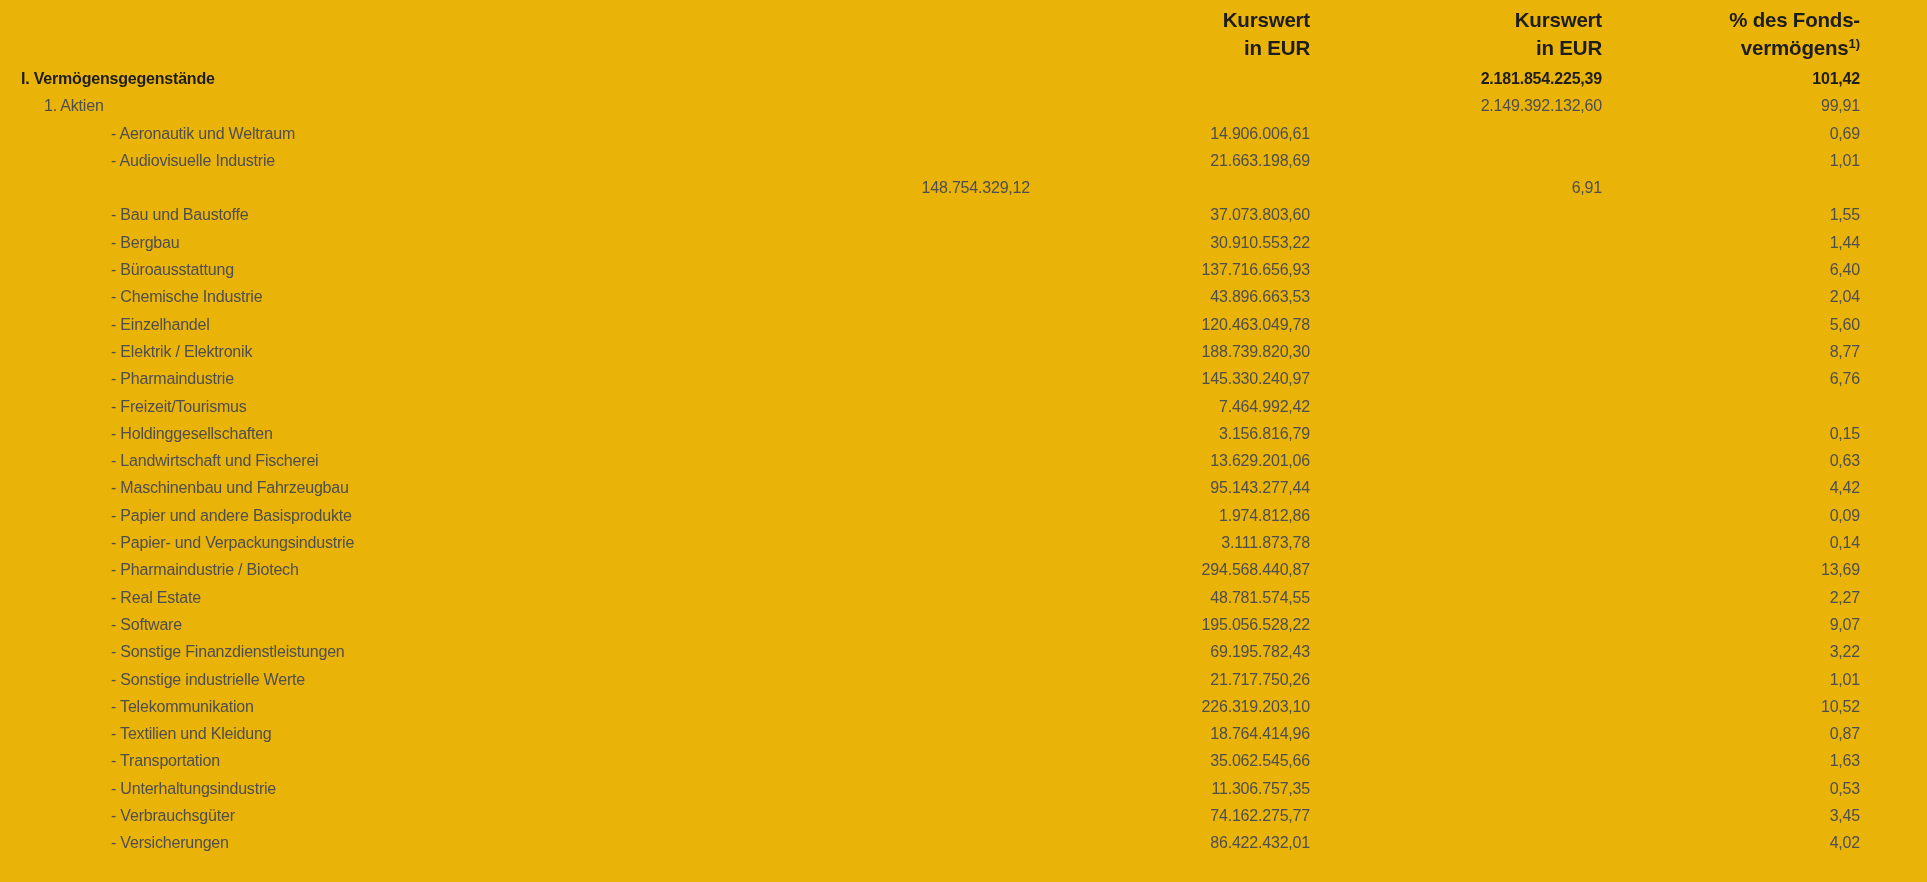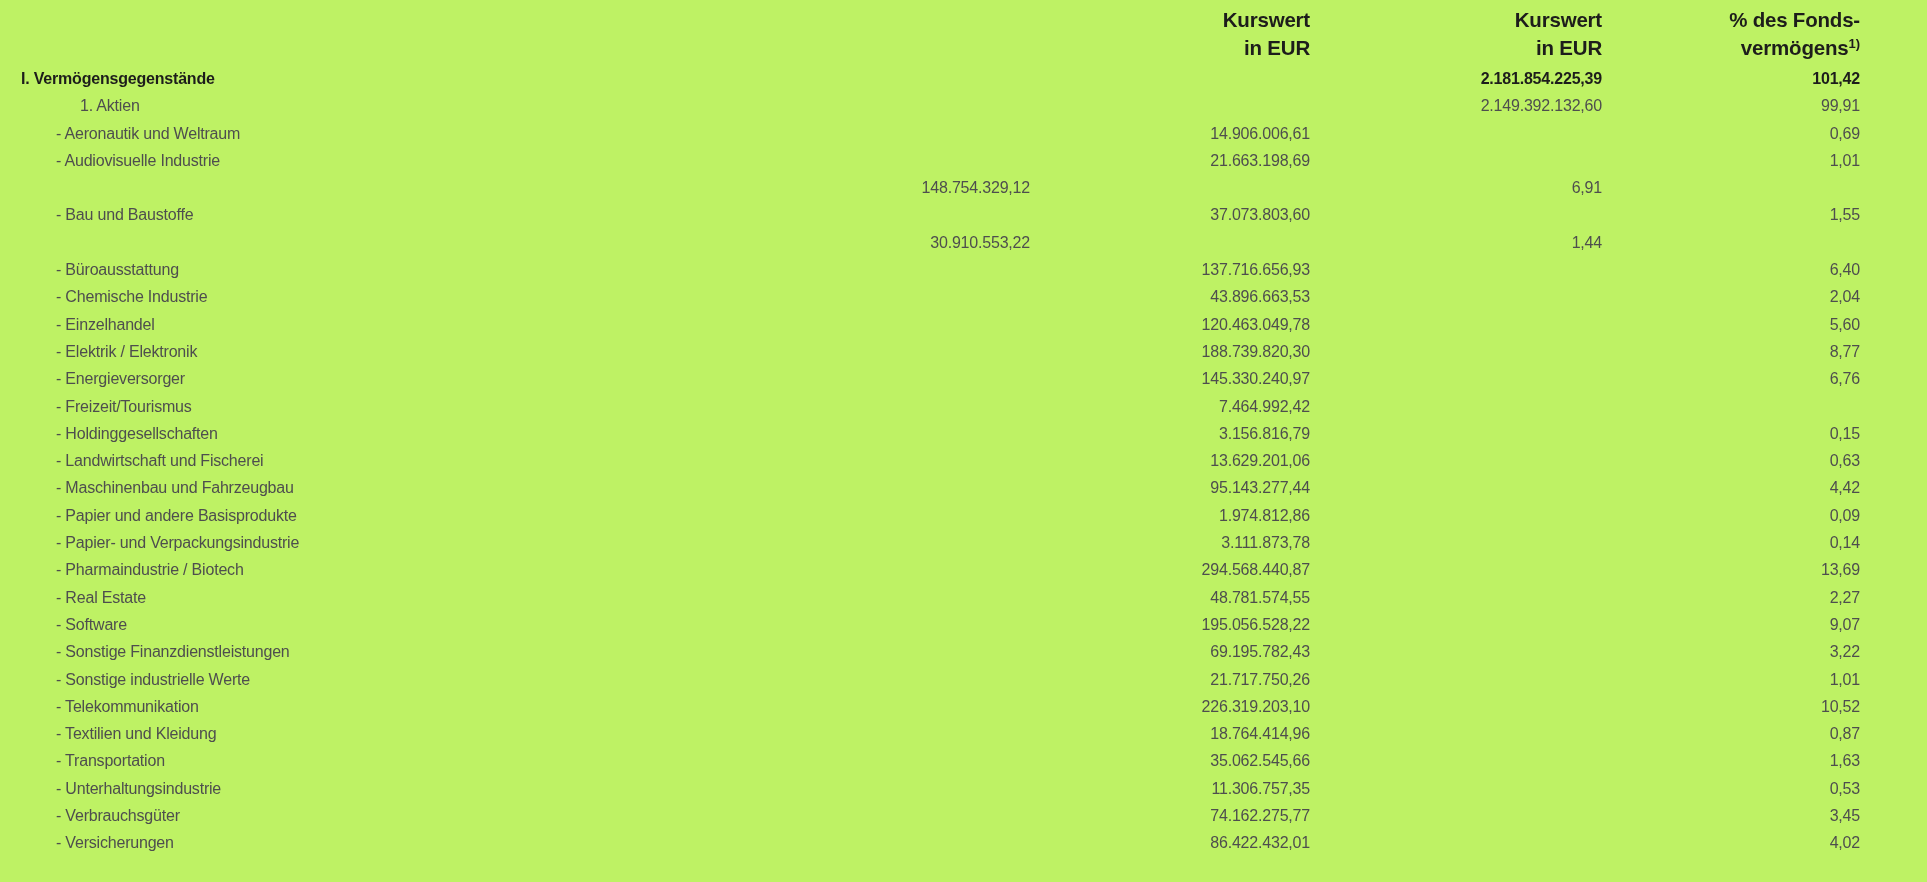--- a/index.html
+++ b/index.html
@@ -7,21 +7,21 @@
     padding: 0;
     background: #ffffff;
   }
   .page {
     position: relative;
     width: 1927px;
     height: 882px;
     box-sizing: border-box;
     padding-top: 6px;
     overflow: hidden;
-    background: #bef264;
+    background: #eab308;
     font-family: "Liberation Sans", sans-serif;
     color: #4e4e4e;
   }
   .hrow, .row {
     display: grid;
     grid-template-columns: 1030px 280px 292px 258px;
     width: 1860px;
   }
   .c {
     white-space: nowrap;
@@ -39,22 +39,22 @@
     height: 27.3px;
     line-height: 27.3px;
     font-size: 16px;
     letter-spacing: -0.2px;
   }
   .row.section {
     font-weight: bold;
     color: #1d1d1b;
   }
   .row.section .label { padding-left: 21px; }
-  .row.group   .label { padding-left: 80px; }
-  .row.item    .label { padding-left: 56px; }
+  .row.group   .label { padding-left: 44px; }
+  .row.item    .label { padding-left: 111px; }
   .sup {
     font-size: 13px;
     position: relative;
     top: -7px;
     letter-spacing: 0;
   }
 </style>
 </head>
 <body>
 
@@ -106,20 +106,21 @@
     <div class="c num"></div>
     <div class="c num">6,91</div>
   </div>
       <div class="row item">
     <div class="c label">- Bau und Baustoffe</div>
     <div class="c num">37.073.803,60</div>
     <div class="c num"></div>
     <div class="c num">1,55</div>
   </div>
       <div class="row item">
+    <div class="c label">- Bergbau</div>
     <div class="c num">30.910.553,22</div>
     <div class="c num"></div>
     <div class="c num">1,44</div>
   </div>
       <div class="row item">
     <div class="c label">- Büroausstattung</div>
     <div class="c num">137.716.656,93</div>
     <div class="c num"></div>
     <div class="c num">6,40</div>
   </div>
@@ -135,21 +136,21 @@
     <div class="c num"></div>
     <div class="c num">5,60</div>
   </div>
       <div class="row item">
     <div class="c label">- Elektrik / Elektronik</div>
     <div class="c num">188.739.820,30</div>
     <div class="c num"></div>
     <div class="c num">8,77</div>
   </div>
       <div class="row item">
-    <div class="c label">- Energieversorger</div>
+    <div class="c label">- Pharmaindustrie</div>
     <div class="c num">145.330.240,97</div>
     <div class="c num"></div>
     <div class="c num">6,76</div>
   </div>
       <div class="row item">
     <div class="c label">- Freizeit/Tourismus</div>
     <div class="c num">7.464.992,42</div>
     <div class="c num"></div>
   </div>
       <div class="row item">

